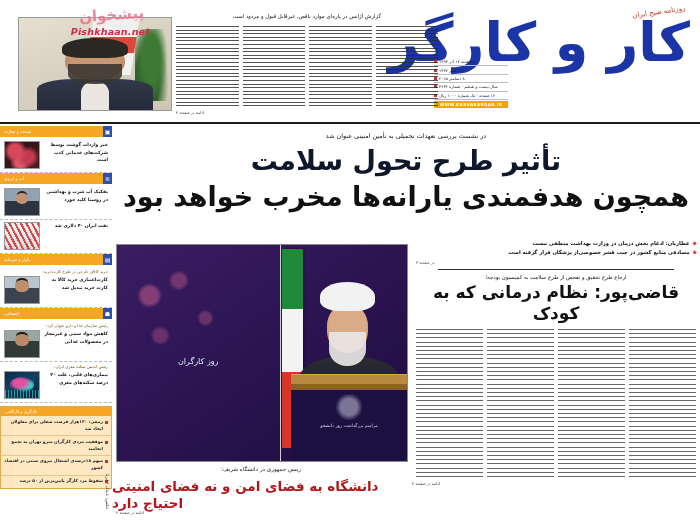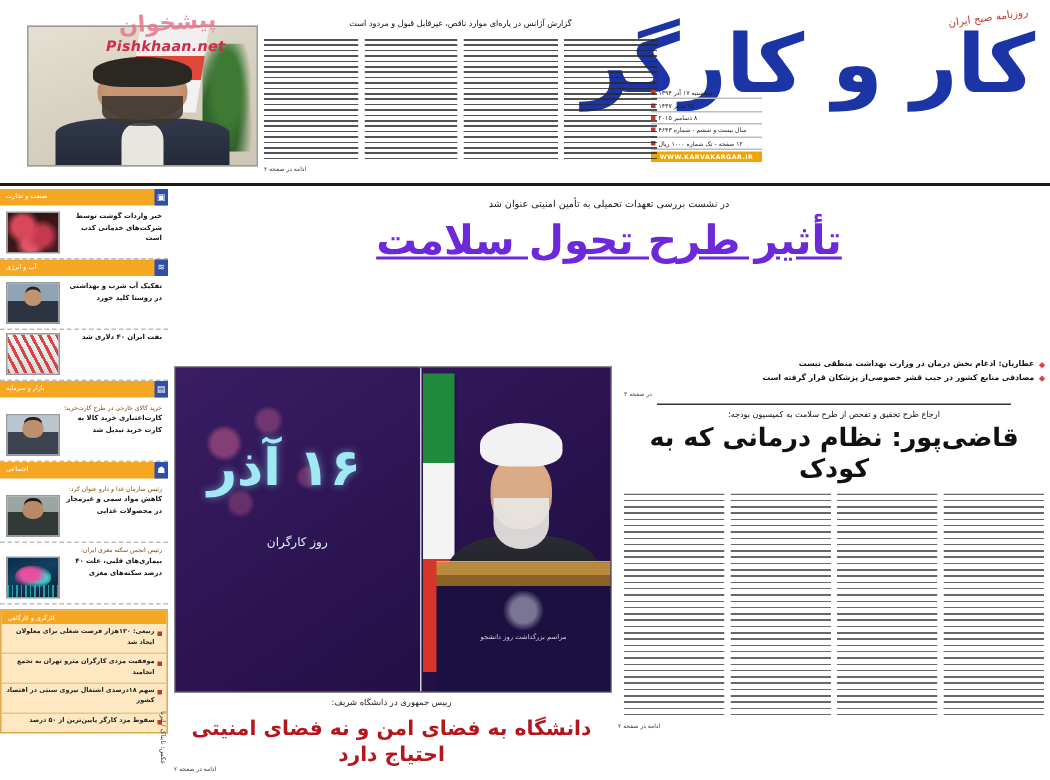--- a/index.html
+++ b/index.html
@@ -165,30 +165,30 @@
   .pm-podium{position:absolute;left:60%;bottom:0;width:40%;height:40%;
     background:linear-gradient(180deg,#b98a3e 0 10%,#8a6225 10% 18%,#1b1040 18% 100%);
     border-top:1.5px solid #d9a94e;}
   .pm-podium-logo{position:absolute;left:12%;top:22%;width:76%;height:30%;
     background:radial-gradient(circle at 50% 50%,rgba(200,200,220,.55) 0 18%,rgba(0,0,0,0) 30%);}
   .pm-podium-txt{position:absolute;left:0;top:56%;width:100%;text-align:center;
     font-size:4.5px;color:#cfd6ea;}
 
   .cap-kicker{position:absolute;left:0;top:340px;width:298px;text-align:center;
     font-size:5.6px;color:#222;}
-  .cap-head{position:absolute;left:0;top:352px;width:298px;text-align:center;
+  .cap-head{position:absolute;left:0;top:352px;width:298px;text-align:left;
     font-size:13.5px;font-weight:bold;color:#b3161c;line-height:1.25;}
   .cap-more{position:absolute;left:4px;top:384px;font-size:4px;color:#333;}
 
   
   .headline-zone{position:absolute;left:112px;top:126px;width:588px;height:112px;}
   .hl-kicker{position:absolute;right:0;top:6px;width:588px;text-align:center;
     font-size:6.4px;color:#111;}
   .hl-1{position:absolute;right:0;top:20px;width:588px;text-align:center;
-    font-size:27px;font-weight:bold;line-height:1.12;color:#6d28d9;letter-spacing:-.5px;text-decoration:underline;}
+    font-size:27px;font-weight:bold;line-height:1.12;color:#0f172a;letter-spacing:-.5px;}
   .hl-2{position:absolute;right:0;top:56px;width:588px;text-align:center;
     font-size:27px;font-weight:bold;line-height:1.12;color:#111;letter-spacing:-.5px;}
 
   
   .rightcol{position:absolute;left:412px;top:240px;width:288px;height:280px;}
   .bullets{padding:0 4px;}
   .b-row{display:flex;gap:3px;direction:rtl;margin-bottom:1.5px;}
   .b-dot{flex:0 0 3.4px;height:3.4px;background:#d9443e;margin-top:1.8px;
     transform:rotate(45deg);}
   .b-text{flex:1;font-size:5.2px;line-height:1.5;text-align:right;color:#111;
@@ -267,20 +267,21 @@
       <div class="tp-hair"></div>
       <div class="tp-beard"></div>
     </div>
   </div>
 
   <div class="rule-thick"></div>
 
   <div class="headline-zone">
     <div class="hl-kicker rtl">در نشست بررسی تعهدات تحمیلی به تأمین امنیتی عنوان شد</div>
     <div class="hl-1 rtl">تأثیر طرح تحول سلامت</div>
+    <div class="hl-2 rtl">همچون هدفمندی یارانه‌ها مخرب خواهد بود</div>
   </div>
 
   <div class="watermark">
     <div class="wm-fa rtl">پیشخوان</div>
     <div class="wm-en">Pishkhaan.net</div>
   </div>
 
   <div class="sidebar">
 
     <div class="sec-head">
@@ -363,21 +364,20 @@
     </div>
   </div>
 
   <div class="vstrip rtl">عکس: تابناک / ایرنا</div>
 
   <div class="center">
 
     <div class="photo-main">
       <div class="pm-bg"></div>
       <div class="pm-floral"></div>
-      <div class="pm-aban rtl">۱۶ آذر</div>
       <div class="pm-day rtl">روز کارگران</div>
       <div class="pm-pole"></div>
       <div class="pm-flag"></div>
       <div class="pm-robe"></div>
       <div class="pm-person">
         <div class="pm-face"></div>
         <div class="pm-beard"></div>
         <div class="pm-turban"></div>
       </div>
       <div class="pm-podium">

